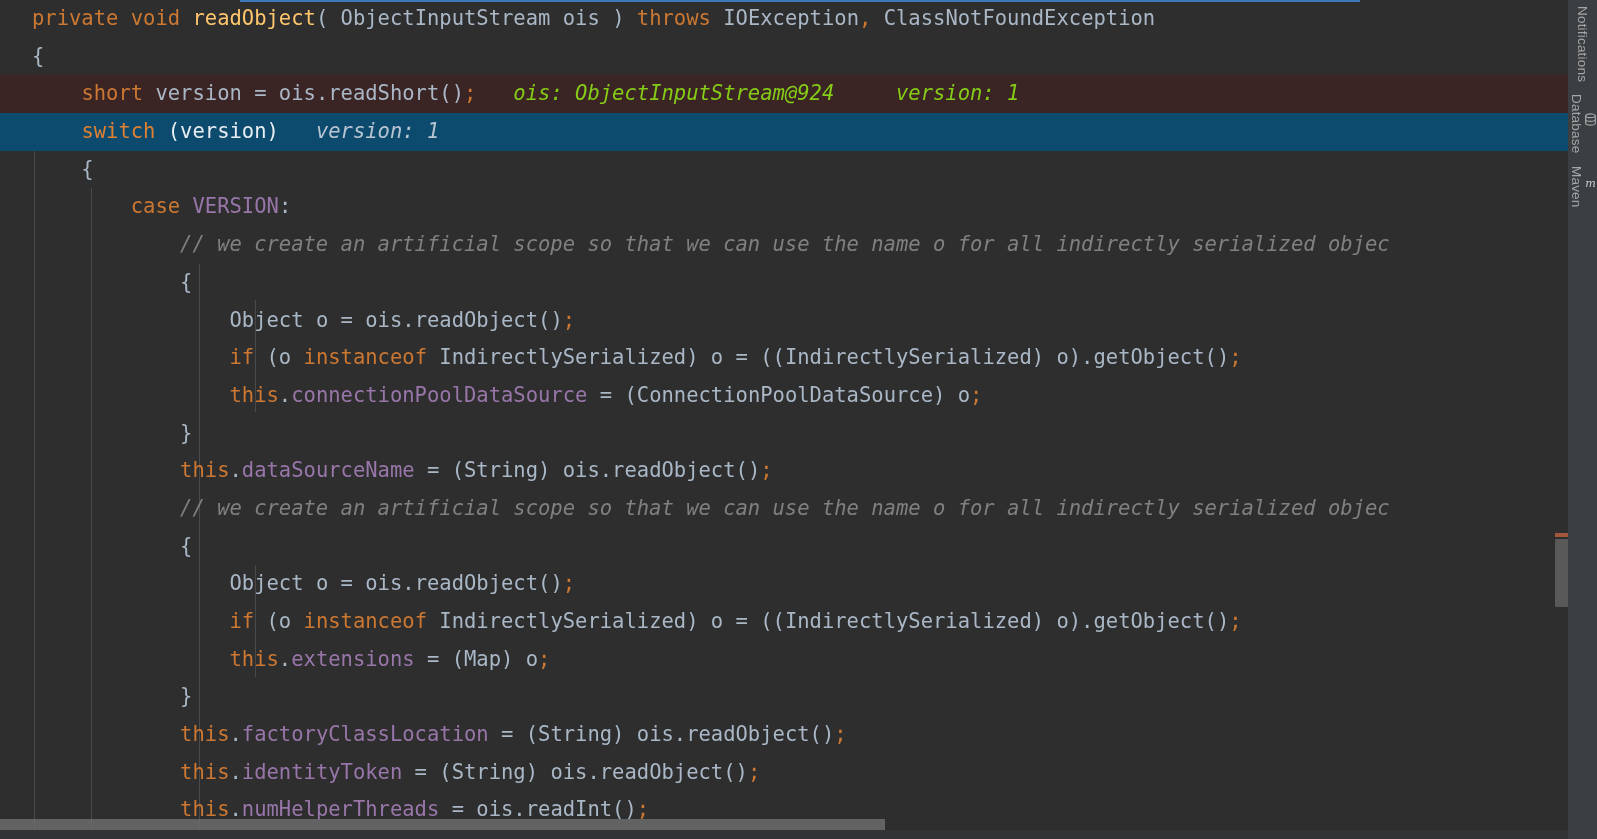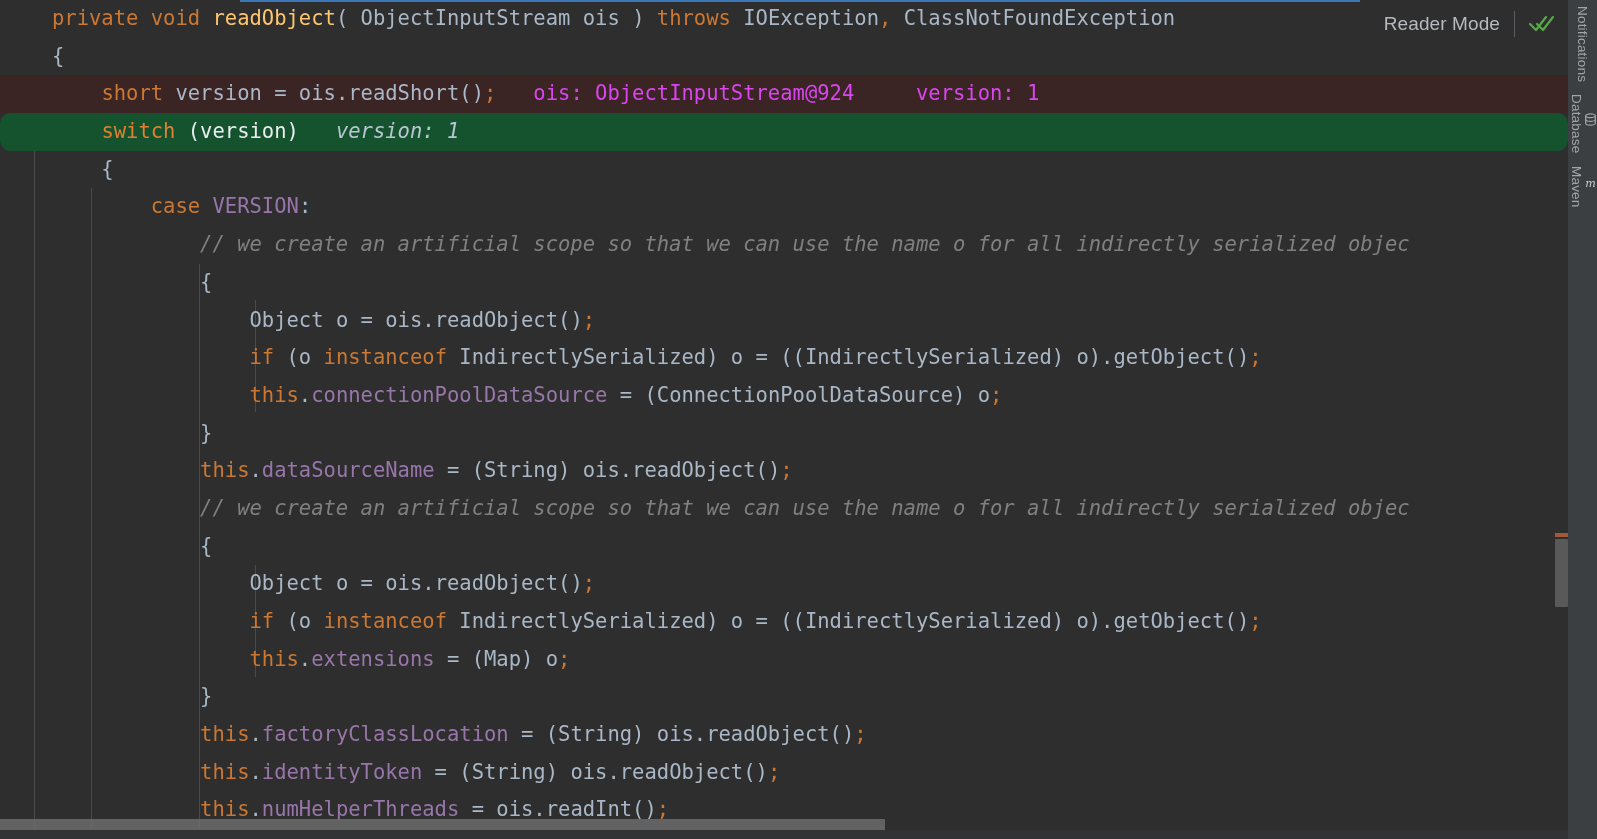--- a/index.html
+++ b/index.html
@@ -32,39 +32,39 @@
   
   .code{
     position:absolute;left:0;top:0;width:1568px;height:830px;
     z-index:3;
     font-size:20.5px;
     line-height:37.7px;
     white-space:pre;
   }
   .ln{
     position:relative;height:37.7px;line-height:37.7px;
-    padding-left:52px;box-sizing:border-box;white-space:pre;
+    padding-left:32px;box-sizing:border-box;white-space:pre;
   }
   .ln .txt{display:inline-block;vertical-align:top;}
 
   .row-exec{background:#3b2424;}
-  .row-sel {background:#14532d;border-radius:11px;}
+  .row-sel {background:#0c4a6e;}
 
   
   .kw   {color:#cc7832;}
   .cls  {color:#a9b7c6;}
   .pln  {color:#a9b7c6;}
   .fn   {color:#ffc66d;}
   .fld  {color:#9876aa;}
   .cnst {color:#9876aa;}
   .cmt  {color:#808080;font-style:italic;}
   .punc {color:#a9b7c6;}
   .semi {color:#cc7832;}
   .brc  {color:#a9b7c6;}
-  .hint {color:#d946ef;}
+  .hint {color:#84cc16;font-style:italic;}
   .hint-sel{color:#b9c6d2;font-style:italic;}
   .kw-sel{color:#e08030;}
   .pln-sel{color:#e8edf2;}
 
   
   .reader-widget{
     position:absolute;right:34px;top:0;height:48px;
     display:flex;align-items:center;gap:14px;
     background:#2e2e2e;padding:0 8px 0 18px;z-index:8;
   }
@@ -127,30 +127,20 @@
     <div class="guide" style="left:91px;top:188px;height:642px;"></div>
     <div class="guide" style="left:199px;top:264px;height:566px;"></div>
     <div class="guide" style="left:255px;top:300px;height:112px;"></div>
     <div class="guide" style="left:255px;top:565px;height:112px;"></div>
 
     <div class="code" id="code-lines"><div class="ln"><span class="txt kw">private </span><span class="txt kw">void </span><span class="txt fn">readObject</span><span class="txt punc">( </span><span class="txt cls">ObjectInputStream</span><span class="txt pln"> ois </span><span class="txt punc">) </span><span class="txt kw">throws </span><span class="txt cls">IOException</span><span class="txt semi">,</span><span class="txt cls"> ClassNotFoundException</span></div><div class="ln"><span class="txt brc">{</span></div><div class="ln row-exec"><span class="txt pln">    </span><span class="txt kw">short </span><span class="txt pln">version = ois.readShort()</span><span class="txt semi">;</span><span class="txt hint">   ois: ObjectInputStream@924</span><span class="txt hint">     version: 1</span></div><div class="ln row-sel"><span class="txt pln-sel">    </span><span class="txt kw-sel">switch </span><span class="txt pln-sel">(version)</span><span class="txt hint-sel">   version: 1</span></div><div class="ln"><span class="txt brc">    {</span></div><div class="ln"><span class="txt pln">        </span><span class="txt kw">case </span><span class="txt cnst">VERSION</span><span class="txt punc">:</span></div><div class="ln"><span class="txt cmt">            // we create an artificial scope so that we can use the name o for all indirectly serialized objec</span></div><div class="ln"><span class="txt brc">            {</span></div><div class="ln"><span class="txt pln">                </span><span class="txt cls">Object</span><span class="txt pln"> o = ois.readObject()</span><span class="txt semi">;</span></div><div class="ln"><span class="txt pln">                </span><span class="txt kw">if </span><span class="txt pln">(o </span><span class="txt kw">instanceof </span><span class="txt cls">IndirectlySerialized</span><span class="txt pln">) o = ((</span><span class="txt cls">IndirectlySerialized</span><span class="txt pln">) o).getObject()</span><span class="txt semi">;</span></div><div class="ln"><span class="txt pln">                </span><span class="txt kw">this</span><span class="txt punc">.</span><span class="txt fld">connectionPoolDataSource</span><span class="txt pln"> = (</span><span class="txt cls">ConnectionPoolDataSource</span><span class="txt pln">) o</span><span class="txt semi">;</span></div><div class="ln"><span class="txt brc">            }</span></div><div class="ln"><span class="txt pln">            </span><span class="txt kw">this</span><span class="txt punc">.</span><span class="txt fld">dataSourceName</span><span class="txt pln"> = (</span><span class="txt cls">String</span><span class="txt pln">) ois.readObject()</span><span class="txt semi">;</span></div><div class="ln"><span class="txt cmt">            // we create an artificial scope so that we can use the name o for all indirectly serialized objec</span></div><div class="ln"><span class="txt brc">            {</span></div><div class="ln"><span class="txt pln">                </span><span class="txt cls">Object</span><span class="txt pln"> o = ois.readObject()</span><span class="txt semi">;</span></div><div class="ln"><span class="txt pln">                </span><span class="txt kw">if </span><span class="txt pln">(o </span><span class="txt kw">instanceof </span><span class="txt cls">IndirectlySerialized</span><span class="txt pln">) o = ((</span><span class="txt cls">IndirectlySerialized</span><span class="txt pln">) o).getObject()</span><span class="txt semi">;</span></div><div class="ln"><span class="txt pln">                </span><span class="txt kw">this</span><span class="txt punc">.</span><span class="txt fld">extensions</span><span class="txt pln"> = (</span><span class="txt cls">Map</span><span class="txt pln">) o</span><span class="txt semi">;</span></div><div class="ln"><span class="txt brc">            }</span></div><div class="ln"><span class="txt pln">            </span><span class="txt kw">this</span><span class="txt punc">.</span><span class="txt fld">factoryClassLocation</span><span class="txt pln"> = (</span><span class="txt cls">String</span><span class="txt pln">) ois.readObject()</span><span class="txt semi">;</span></div><div class="ln"><span class="txt pln">            </span><span class="txt kw">this</span><span class="txt punc">.</span><span class="txt fld">identityToken</span><span class="txt pln"> = (</span><span class="txt cls">String</span><span class="txt pln">) ois.readObject()</span><span class="txt semi">;</span></div><div class="ln"><span class="txt pln">            </span><span class="txt kw">this</span><span class="txt punc">.</span><span class="txt fld">numHelperThreads</span><span class="txt pln"> = ois.readInt()</span><span class="txt semi">;</span></div></div>
   </div>
 
   <div class="top-accent"></div>
 
-  <div class="reader-widget">
-    <span class="reader-label">Reader Mode</span>
-    <span class="vdiv"></span>
-    <span>
-      <svg class="check-icon" width="26" height="20" viewBox="0 0 26 20">
-        <polyline points="1,10 7,16 17,3" fill="none" stroke="#57a64a" stroke-width="2.2" stroke-linecap="round" stroke-linejoin="round"></polyline>
-        <polyline points="8,10 14,16 24,3" fill="none" stroke="#57a64a" stroke-width="2.2" stroke-linecap="round" stroke-linejoin="round"></polyline>
-      </svg>
-    </span>
-  </div>
 
   <div class="vscroll">
     <div class="vmark" id="vmark" style="top: 533px;"></div>
     <div class="vthumb" id="vthumb" style="top: 539px; height: 68px;"></div>
   </div>
 
   <div class="hbase"></div>
   <div class="hscroll">
     <div class="hthumb" id="hthumb" style="left: 0px; width: 885px;"></div>
   </div>

